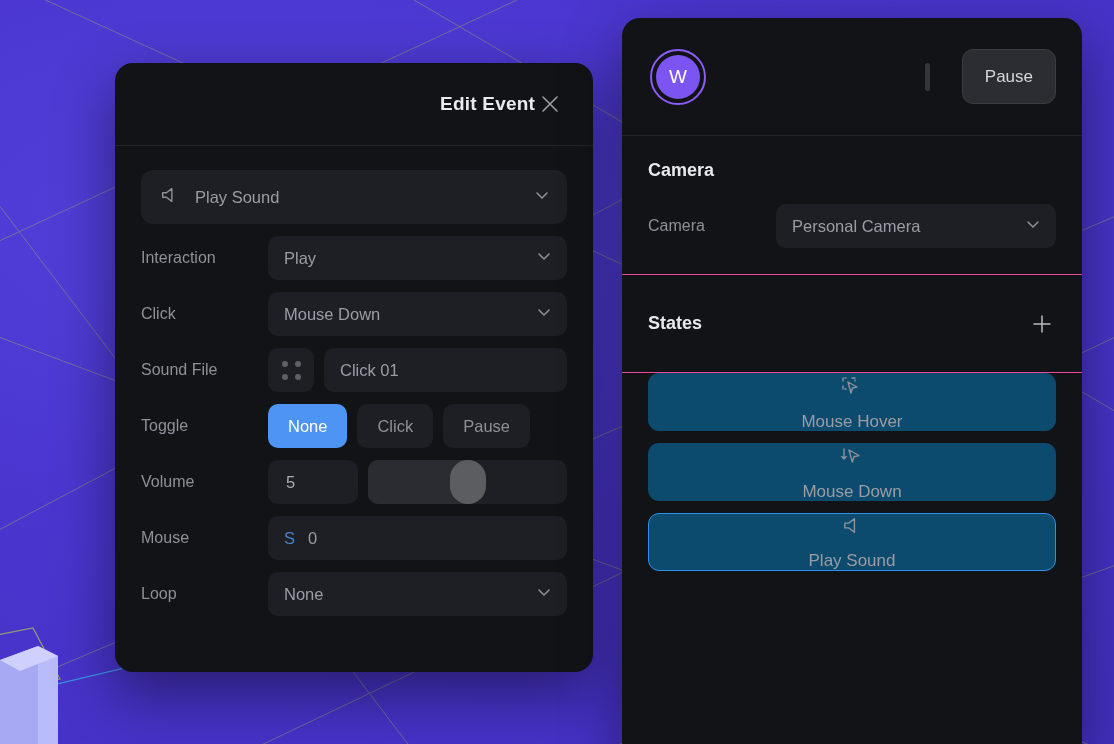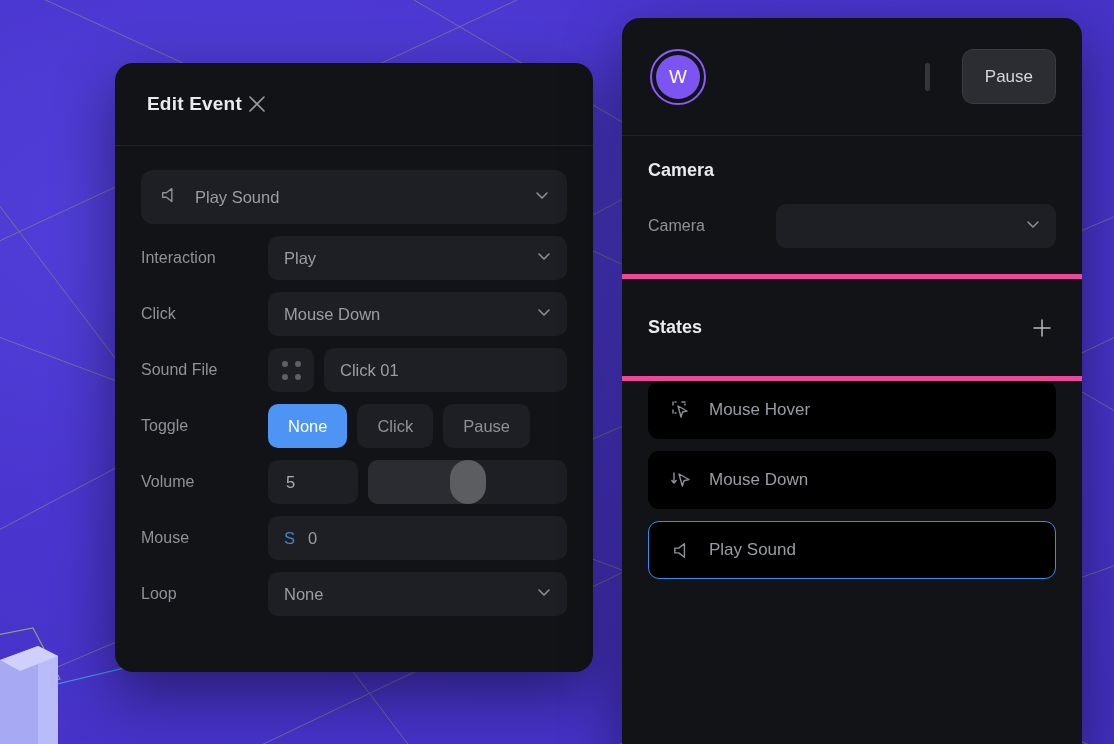--- a/index.html
+++ b/index.html
@@ -42,21 +42,21 @@
     height: 609px;
     background: #121317;
     border-radius: 18px;
     box-shadow: 0 22px 60px rgba(0,0,0,.45);
     overflow: hidden;
   }
   .dialog-header {
     height: 83px;
     display: flex;
     align-items: center;
-    justify-content: flex-start;
+    justify-content: flex-end;
     padding: 0 28px 0 32px;
     border-bottom: 1px solid #232429;
   }
   .dialog-title {
     color: #e9eaec;
     font-size: 19px;
     font-weight: bold;
     letter-spacing: .2px;
   }
   .close-btn {
@@ -245,21 +245,21 @@
     padding: 0 22px;
     border-radius: 11px;
     background: #2b2d32;
     border: 1px solid #3a3c41;
     color: #d5d7da;
     font-size: 17px;
     display: flex; align-items: center; justify-content: center;
     cursor: pointer;
   }
 
-  .section { border-bottom: 5px solid #ec4899; padding: 0 26px; }
+  .section { border-bottom: 1px solid #ec4899; padding: 0 26px; }
   .section-head {
     display: flex;
     align-items: center;
     justify-content: space-between;
     height: 68px;
   }
   .section-title {
     color: #e9eaec;
     font-size: 18px;
     font-weight: bold;
@@ -269,31 +269,32 @@
     display: flex; align-items: center; justify-content: center;
     cursor: pointer;
   }
 
   .camera-row { display: flex; align-items: center; height: 44px; margin-bottom: 26px; }
   .camera-row .row-label { width: 128px; flex: 0 0 128px; }
 
   .events-list { padding-bottom: 14px; }
   .event-item {
     height: 58px;
-    background: #000000;
+    background: #0c4a6e;
     border: 1.5px solid transparent;
     border-radius: 11px;
     display: flex;
     align-items: center;
     gap: 14px;
     padding: 0 20px;
     margin-bottom: 12px;
     color: #9a9da4;
     font-size: 17px;
     cursor: pointer;
+    flex-direction: column;
   }
   .event-item.selected { border-color: #2f8fec; }
   .event-item .ev-icon { width: 26px; display: flex; align-items: center; justify-content: center; }
 </style>
 </head>
 <body>
 
 <div id="viewport">
   <svg class="wire" viewBox="0 0 1114 744">
     <g stroke="#8f9a72" stroke-width="1" fill="none" opacity="0.55">
@@ -452,20 +453,21 @@
   </div>
 
   <div class="section">
     <div class="section-head">
       <span class="section-title">Camera</span>
     </div>
     <div class="camera-row">
       <span class="row-label">Camera</span>
       <div class="row-control">
         <div class="field grow">
+          <span class="value">Personal Camera</span>
           <span class="chev">
             <svg width="18" height="18" viewBox="0 0 18 18" fill="none" stroke="#8e9198" stroke-width="1.5" stroke-linecap="round" stroke-linejoin="round">
                 <path d="M4 7 L9 12 L14 7"></path>
               </svg>
           </span>
         </div>
       </div>
     </div>
   </div>
 

